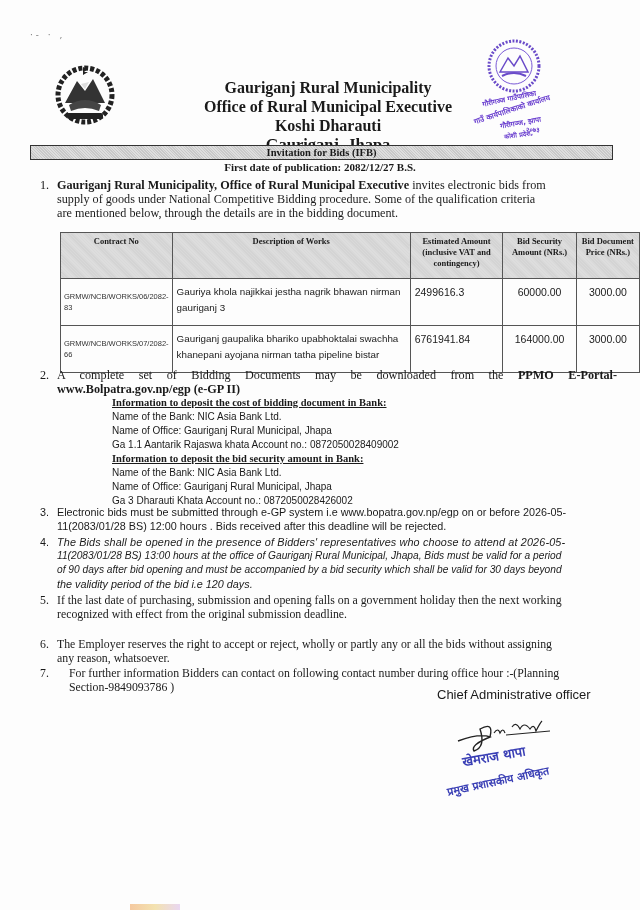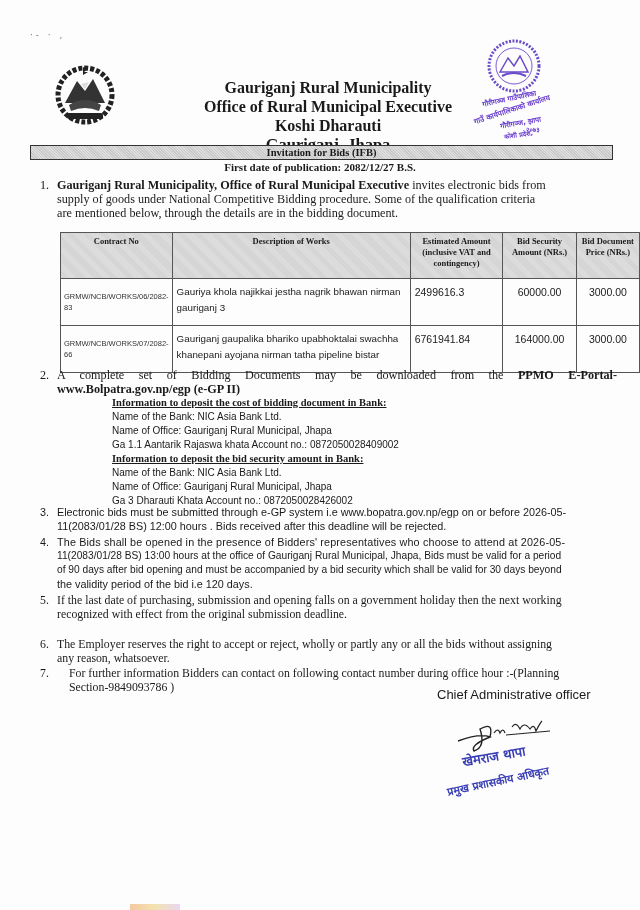--- a/index.html
+++ b/index.html
@@ -149,21 +149,21 @@
   <div class="item sans" style="left:40px;top:505px;width:580px;font-size:10.8px;">
     <span class="num">3.</span>
     <div class="body" style="width:565px;">
       <div>Electronic bids must be submitted  through e-GP system i.e www.bopatra.gov.np/egp on or before 2026-05-</div>
       <div>11(2083/01/28 BS) 12:00 hours . Bids received after this deadline will be rejected.</div>
     </div>
   </div>
 
   <div class="item sans" style="left:40px;top:535px;width:580px;font-size:10.8px;">
     <span class="num">4.</span>
-    <div class="body" style="width:565px;">
+    <div class="body" style="width:565px;font-style:italic;">
       <div style="letter-spacing:0.15px;">The Bids shall be opened in the presence of Bidders' representatives who choose to attend at 2026-05-</div>
       <div style="font-size:10.2px;">11(2083/01/28 BS)  13:00 hours at the office of Gauriganj Rural Municipal, Jhapa, Bids must be valid for a period</div>
       <div style="font-size:10.2px;">of 90 days after bid opening and must be accompanied by a bid security which shall be valid for 30 days beyond</div>
       <div>the validity period of the bid i.e 120 days.</div>
     </div>
   </div>
 
   <div class="item" style="left:40px;top:593px;width:580px;font-size:11.8px;">
     <span class="num">5.</span>
     <div class="body" style="width:565px;">

